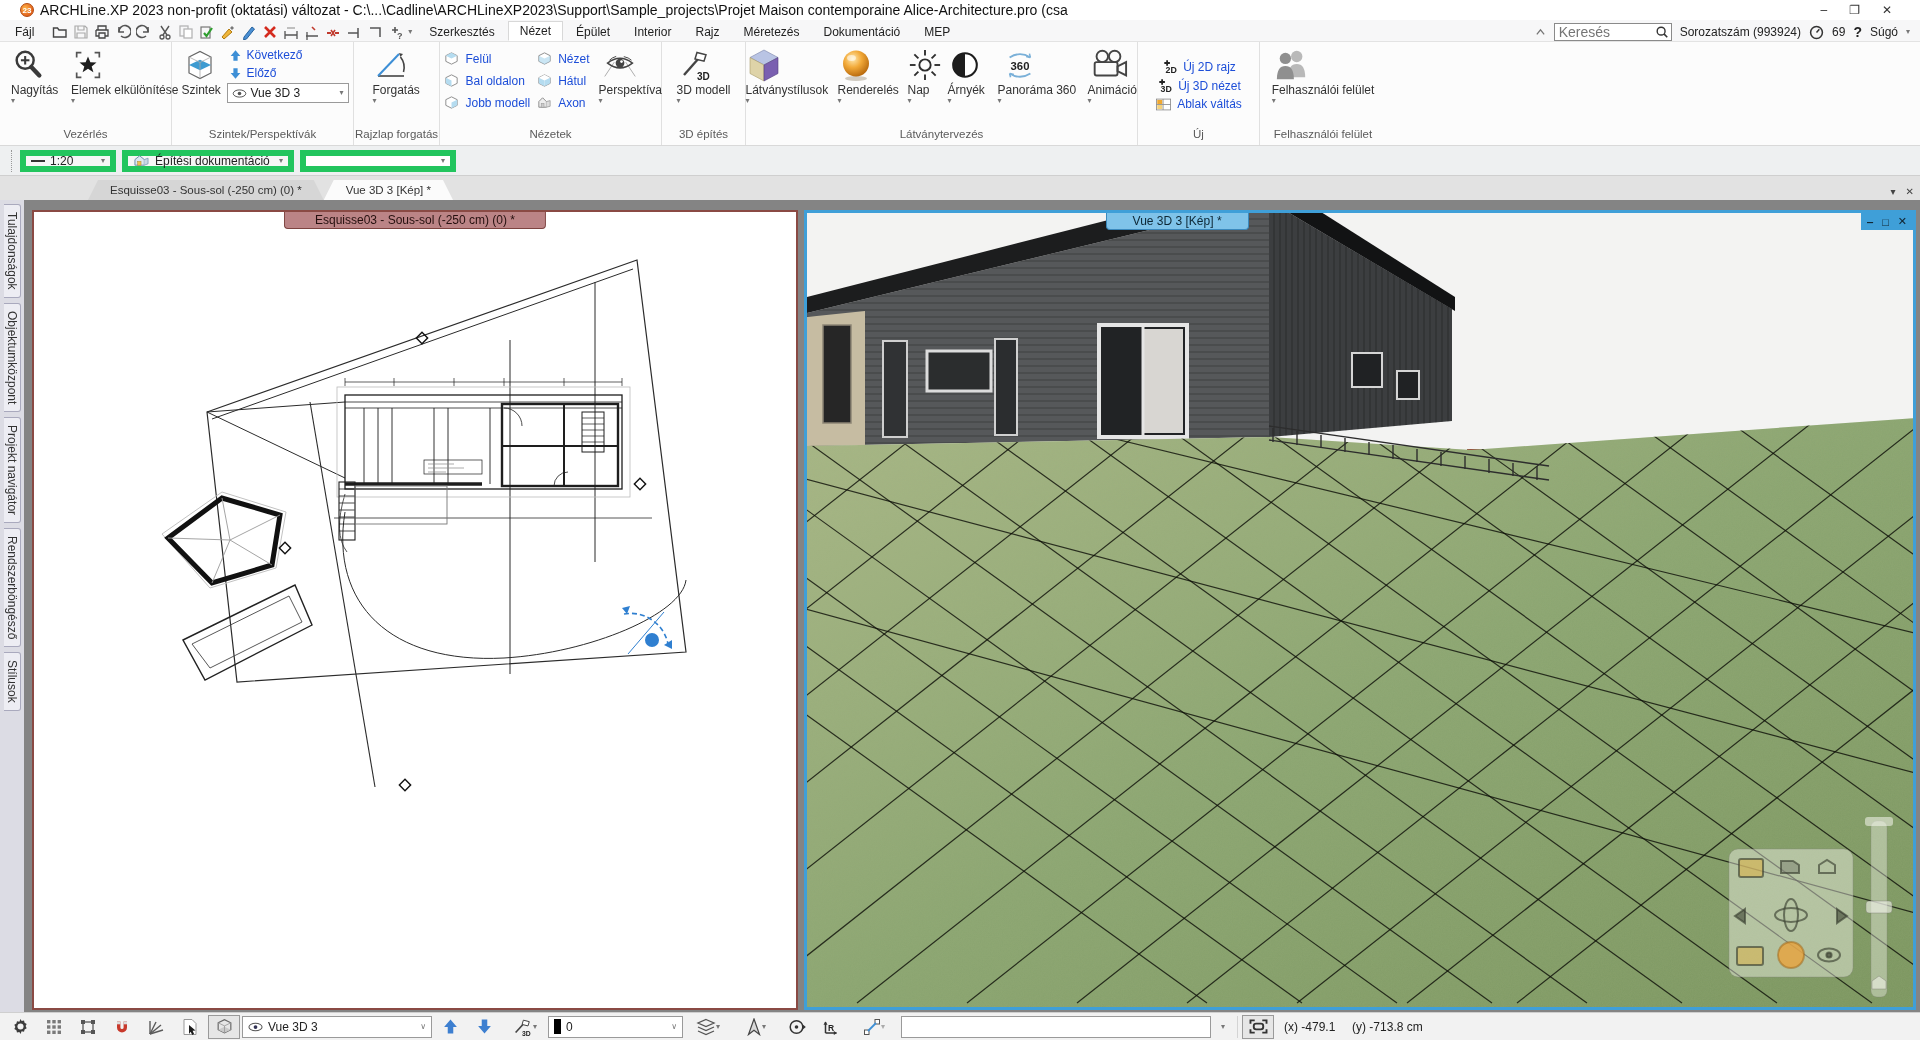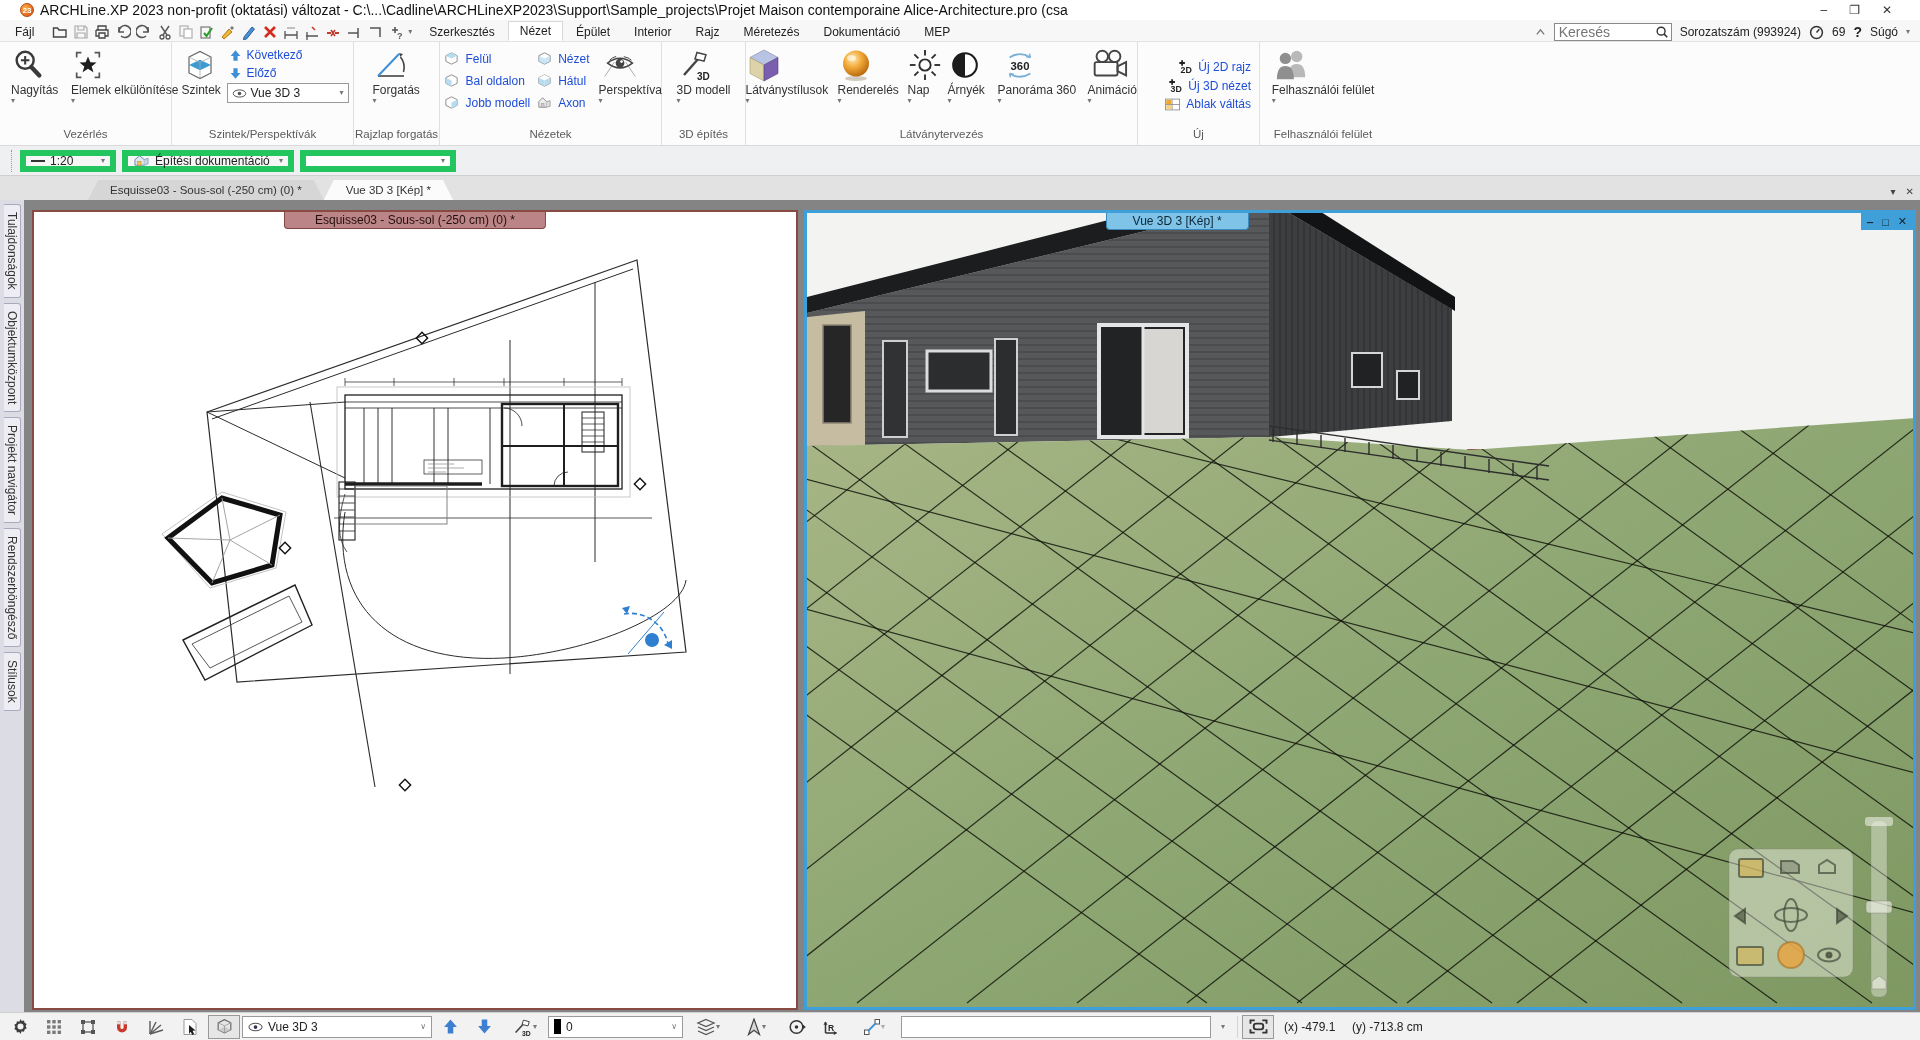--- a/index.html
+++ b/index.html
@@ -483,21 +483,21 @@
             </svg>
           </div>
         <div class="rlabel">Animáció</div>
           <span class="caret">▾</span>
       </div>
     </div>
     <div class="rgroup-label">Látványtervezés</div>
   </div>
 
   <div class="rgroup" style="width:122px;">
-    <div class="rgroup-body" style="flex-direction:column; align-items:flex-end; gap:1px;">
+    <div class="rgroup-body" style="flex-direction:column; align-items:center; gap:1px;">
       <div class="sbtn">
         <svg width="17" height="16" viewBox="0 0 20 20">
             <path d="M3.5 5 h7 M7 1.5 v7" stroke="#222" stroke-width="2.2"></path>
             <text x="5" y="18" font-size="11" font-weight="bold" fill="#222" font-family="Liberation Sans,sans-serif">2D</text>
           </svg>
         <span>Új 2D rajz</span>
         </div>
       <div class="sbtn">
         <svg width="17" height="16" viewBox="0 0 20 20">
             <path d="M3.5 5 h7 M7 1.5 v7" stroke="#222" stroke-width="2.2"></path>

